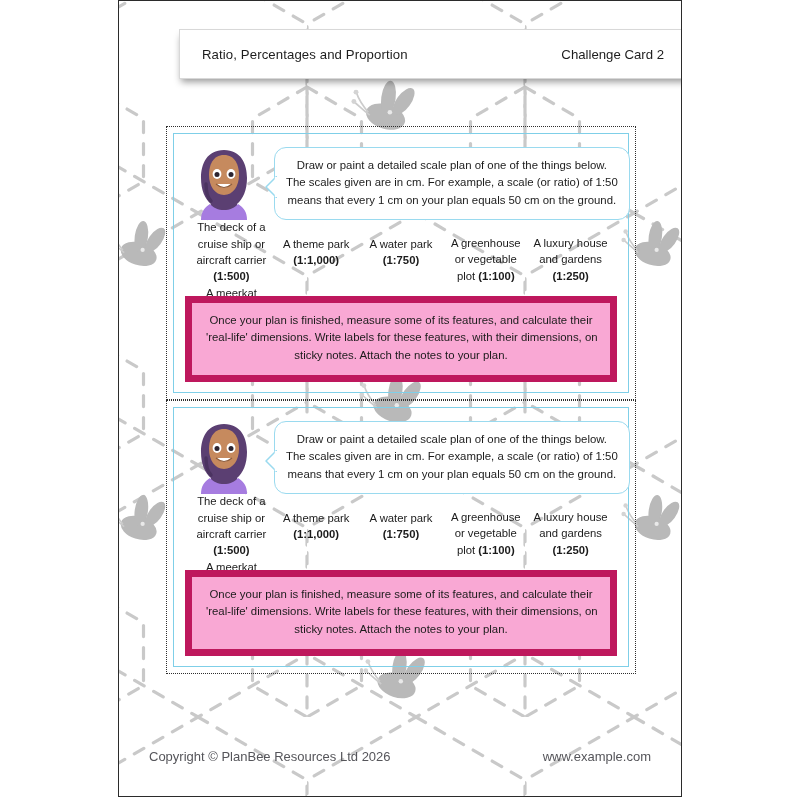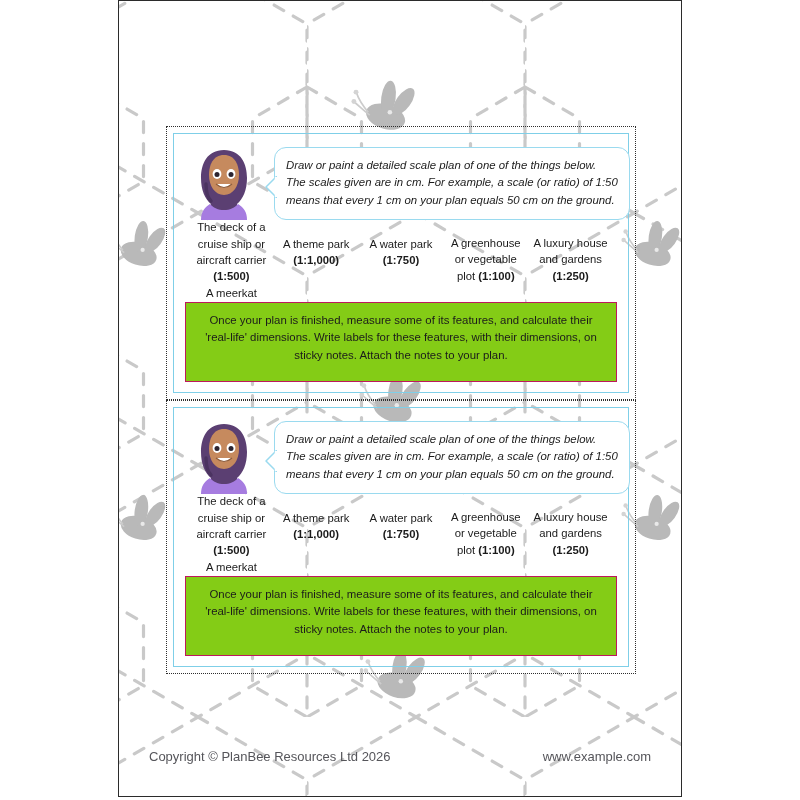--- a/index.html
+++ b/index.html
@@ -115,25 +115,24 @@
 
   .bubble {
     position: relative;
     margin-left: 20px;
     margin-top: 4px;
     flex: 1 1 auto;
     border: 1.5px solid #9adaef;
     border-radius: 12px;
     background: #ffffff;
     padding: 9px 11px 10px 11px;
-    text-align: left;
+    text-align: center;
     font-size: 11.4px;
     line-height: 1.52;
     color: #1b1b1b;
-    font-style: italic;
   }
   .bubble .tail {
     position: absolute;
     left: -10px;
     top: 28px;
     width: 12px;
     height: 22px;
   }
   .bubble p { white-space: nowrap; }
 
@@ -157,27 +156,27 @@
   }
   .item b { font-weight: 700; }
   .item.r2 { align-items: flex-start; padding-top: 8px; }
 
   
   .instrbox {
     position: absolute;
     left: 11px;
     right: 11px;
     bottom: 10px;
-    border: 1px solid #be185d;
-    background: #84cc16;
+    border: 7px solid #be185d;
+    background: #f9a8d4;
     text-align: center;
     font-size: 11.4px;
     line-height: 1.56;
     color: #1b1b1b;
-    padding: 9px 14px 16px 14px;
+    padding: 9px 14px 10px 14px;
   }
   .instrbox p { white-space: nowrap; }
 
   
   .pagefoot {
     position: absolute;
     left: 0;
     right: 0;
     top: 748px;
     display: flex;
@@ -306,20 +305,24 @@
         <circle cx="54" cy="46" r="3.2" fill="#e9e9e9"></circle>
       </g>
       <g stroke="#cccccc" stroke-width="2.4" fill="none">
         <path d="M24 46 C14 34 10 26 8 20"></path>
         <path d="M26 50 C16 42 10 36 5 32"></path>
       </g>
       <circle cx="7" cy="18" r="3.4" fill="#d4d4d4"></circle>
       <circle cx="4" cy="31" r="3.4" fill="#d4d4d4"></circle>
     </svg>
 
+    <div class="titlebar">
+      <span class="title-left">Ratio, Percentages and Proportion</span>
+      <span class="title-right">Challenge Card 2</span>
+    </div>
 
     <div class="cutwrap one">
       <div class="card">
 
         <div class="introrow">
 
           <svg class="avatar" viewBox="0 0 60 74">
             <path d="M30 4 C13 4 7 18 7 32 C7 44 11 53 17 58 L17 66 L43 66 L43 58
                      C49 53 53 44 53 32 C53 18 47 4 30 4 Z" fill="#5b3f72"></path>
             <path d="M30 9 C19 9 15 19 15 29 C15 40 21 49 30 49 C39 49 45 40 45 29

